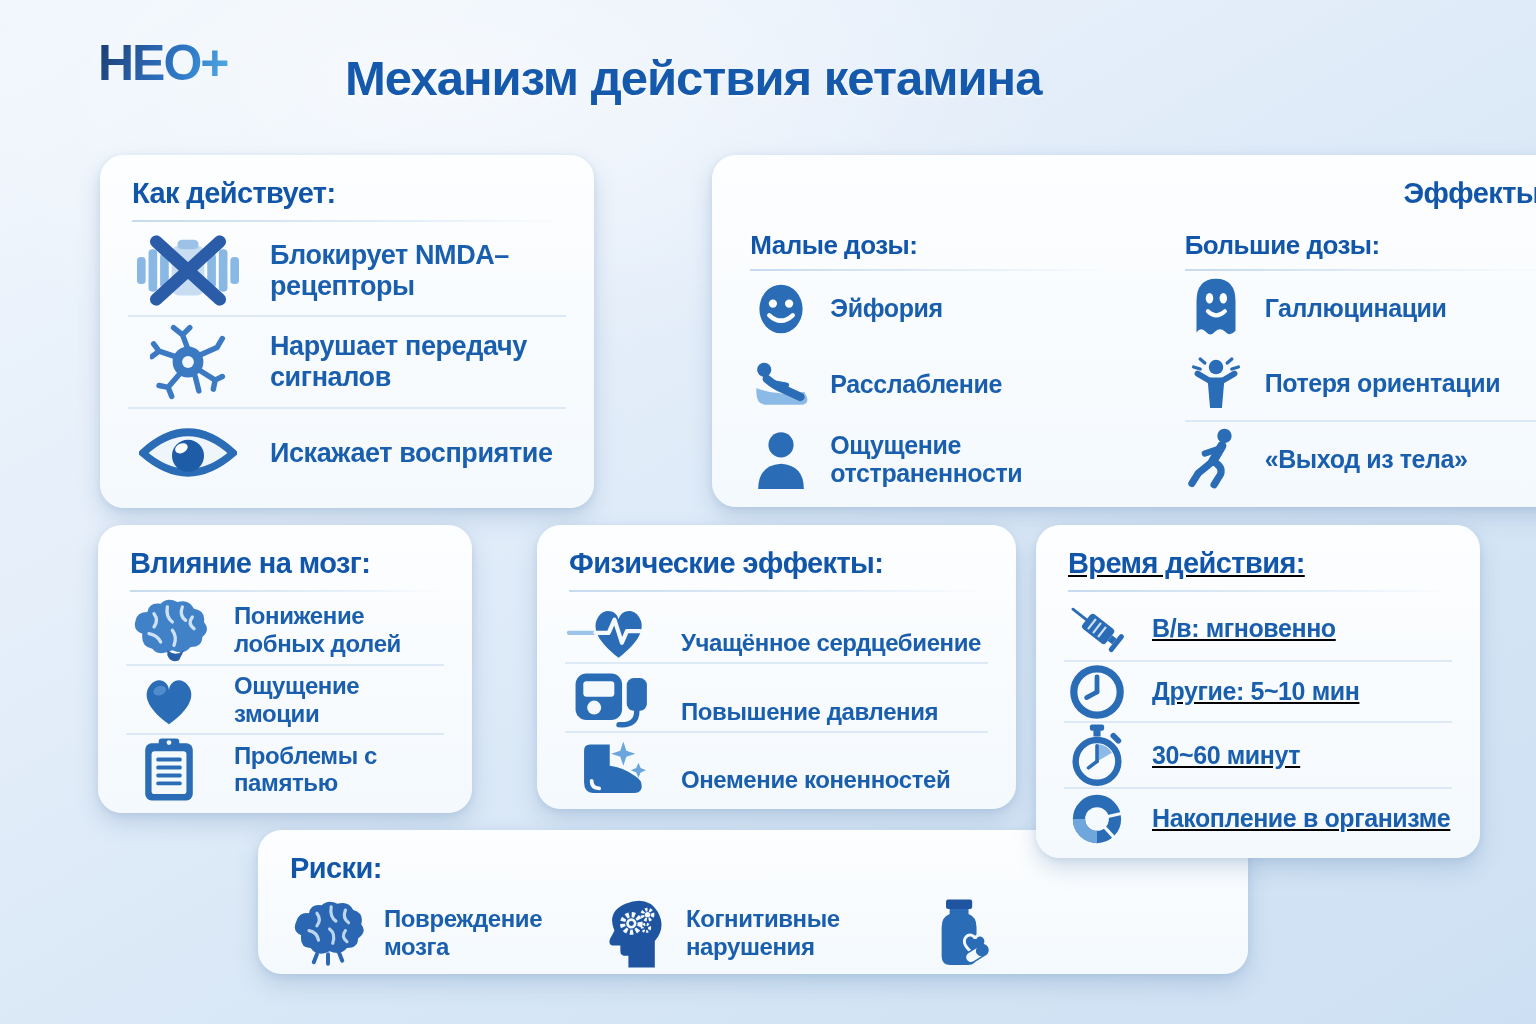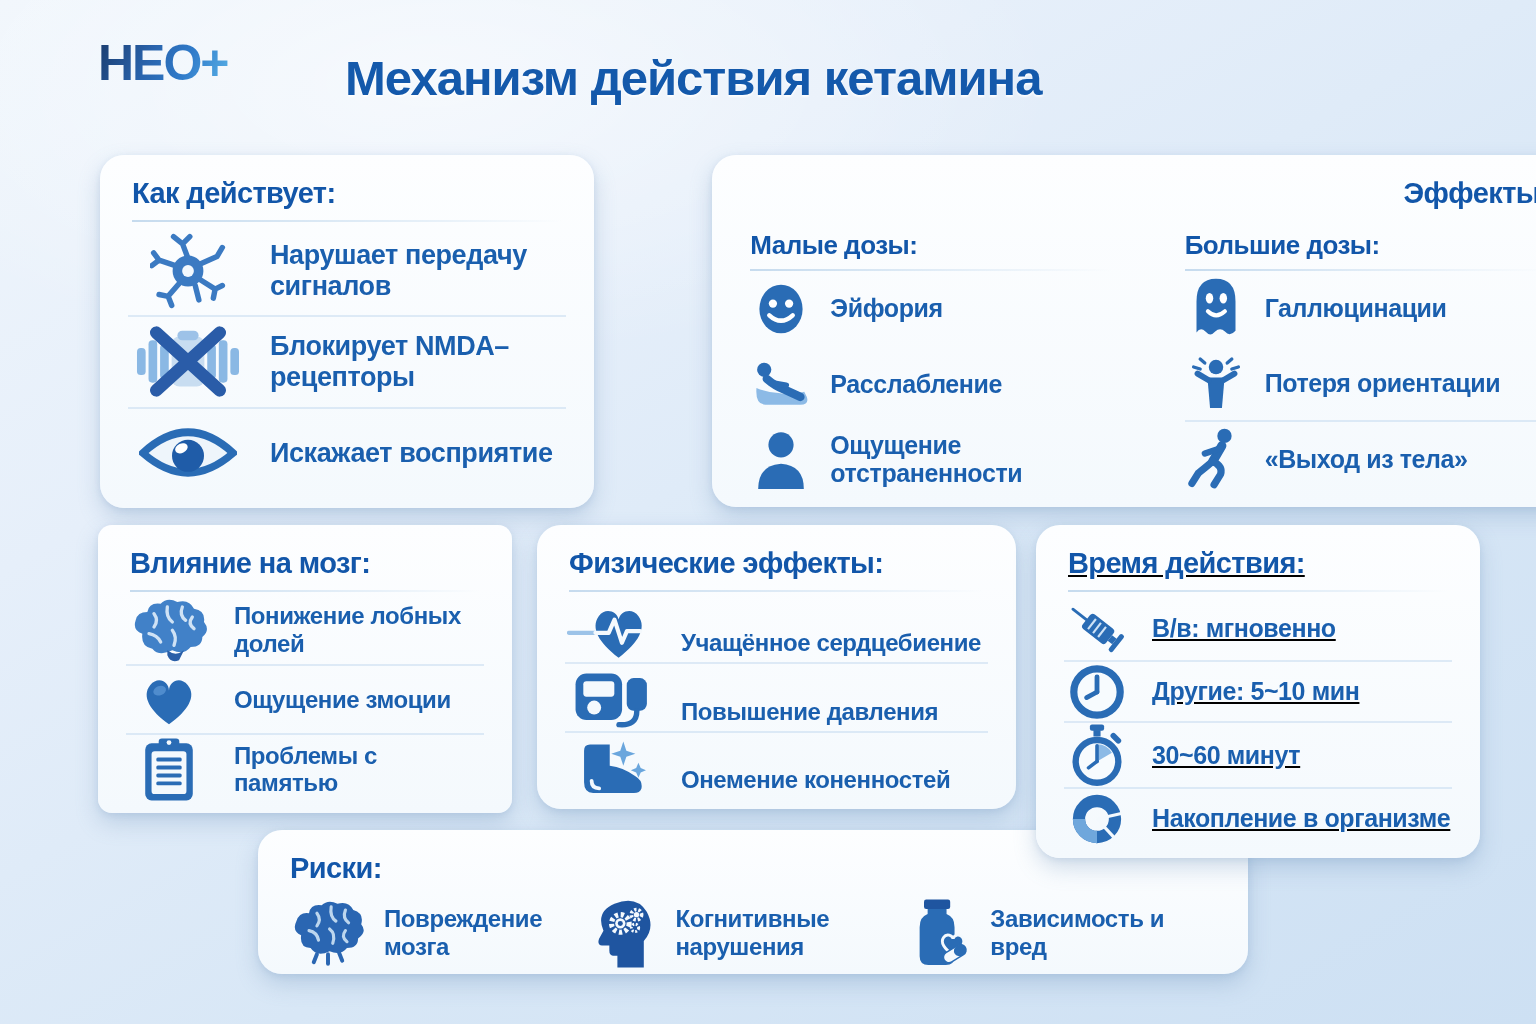--- a/index.html
+++ b/index.html
@@ -43,21 +43,21 @@
   .card-effects{left:712px; top:155px; width:869px; height:352px;align-items:flex-end;}
   .cols{display:flex; flex:1; gap:72px; padding:2px 34px 10px;}
   .col{flex:1; display:flex; flex-direction:column;}
   .subtitle{font-size:26px; font-weight:700; color:#1256a9; padding-top:6px; letter-spacing:-.5px;}
   .hr2{height:2px; margin-top:8px; background:linear-gradient(to right,#c6dbee,rgba(232,241,249,0));}
   .col .row{gap:18px;}
   .col .ic{width:62px;}
   .col .lbl{font-size:25px;}
   .col-right > .row:nth-child(4){border-bottom:2px solid rgba(176,205,233,.38);}
 
-  .card-brain{left:98px; top:525px; width:414px; height:288px;border-radius:14px;}
+  .card-brain{left:98px; top:525px; width:374px; height:288px;}
   .card-brain .ic{width:86px;}
   .card-brain .lbl{font-size:24px;}
 
   .card-physical{left:537px; top:525px; width:479px; height:284px;}
   .card-physical .ic{width:94px;}
   .card-physical .lbl{font-size:24px;margin-top:28px;}
 
   .card-duration{left:1036px; top:525px; width:444px; height:333px; z-index:3;text-decoration:underline;}
   .card-duration .ic{width:66px;}
   .card-duration .lbl{font-size:25px;}
@@ -76,55 +76,55 @@
 
   <div class="logo">НЕО+</div>
   <h1 class="title">Механизм действия кетамина</h1>
 
   <section class="card card-how">
     <h2>Как действует:</h2>
     <div class="hr"></div>
     <div class="rows">
       <div class="row">
         <span class="ic">
+          <svg viewBox="0 0 110 80" width="106" height="77">
+            <g fill="#8ab8e4">
+              <rect x="2" y="26" width="9" height="28" rx="4"></rect>
+                <rect x="14" y="18" width="9" height="44" rx="4"></rect>
+              <rect x="26" y="22" width="9" height="36" rx="4"></rect>
+                <rect x="75" y="22" width="9" height="36" rx="4"></rect>
+              <rect x="87" y="18" width="9" height="44" rx="4"></rect>
+                <rect x="99" y="26" width="9" height="28" rx="4"></rect>
+            </g>
+            <rect x="38" y="14" width="34" height="52" rx="8" fill="#c8ddf1"></rect>
+            <rect x="44" y="8" width="22" height="10" rx="5" fill="#9dc2e8"></rect>
+            <g stroke="#2a5ca8" stroke-width="13" stroke-linecap="round">
+              <line x1="22" y1="10" x2="88" y2="70"></line>
+                <line x1="88" y1="10" x2="22" y2="70"></line>
+            </g>
+          </svg>
+        </span>
+        <span class="lbl">Блокирует NMDA–рецепторы</span>
+      </div>
+      <div class="row">
+        <span class="ic">
           <svg viewBox="0 0 84 84" width="76" height="76">
             <g stroke="#3b7ac2" stroke-width="6" stroke-linecap="round" fill="none">
               <path d="M42,28 L36,12 M36,12 L26,4 M36,12 L44,4"></path>
               <path d="M28,36 L10,30 M10,30 L2,36 M10,30 L4,22"></path>
               <path d="M32,56 L20,70 M20,70 L10,68 M20,70 L24,80"></path>
               <path d="M56,52 L72,62 M72,62 L80,58 M72,62 L70,72"></path>
               <path d="M56,34 L74,26 M74,26 L80,16"></path>
               <path d="M50,58 L54,74"></path>
             </g>
             <circle cx="42" cy="42" r="17" fill="#3b7ac2"></circle>
             <circle cx="42" cy="42" r="6.5" fill="#f2f8fd"></circle>
           </svg>
         </span>
         <span class="lbl">Нарушает передачу сигналов</span>
-      </div>
-      <div class="row">
-        <span class="ic">
-          <svg viewBox="0 0 110 80" width="106" height="77">
-            <g fill="#8ab8e4">
-              <rect x="2" y="26" width="9" height="28" rx="4"></rect>
-                <rect x="14" y="18" width="9" height="44" rx="4"></rect>
-              <rect x="26" y="22" width="9" height="36" rx="4"></rect>
-                <rect x="75" y="22" width="9" height="36" rx="4"></rect>
-              <rect x="87" y="18" width="9" height="44" rx="4"></rect>
-                <rect x="99" y="26" width="9" height="28" rx="4"></rect>
-            </g>
-            <rect x="38" y="14" width="34" height="52" rx="8" fill="#c8ddf1"></rect>
-            <rect x="44" y="8" width="22" height="10" rx="5" fill="#9dc2e8"></rect>
-            <g stroke="#2a5ca8" stroke-width="13" stroke-linecap="round">
-              <line x1="22" y1="10" x2="88" y2="70"></line>
-                <line x1="88" y1="10" x2="22" y2="70"></line>
-            </g>
-          </svg>
-        </span>
-        <span class="lbl">Блокирует NMDA–рецепторы</span>
       </div>
       <div class="row">
         <span class="ic">
           <svg viewBox="0 0 104 68" width="98" height="64">
             <path d="M4,34 Q52,-10 100,34 Q52,76 4,34 Z" fill="#eef5fb" stroke="#2a6cb5" stroke-width="8"></path>
             <circle cx="52" cy="37" r="17" fill="#1f5ca8"></circle>
             <ellipse cx="45" cy="29" rx="7" ry="5" fill="#ffffff" transform="rotate(-25 45 29)"></ellipse>
           </svg>
         </span>
         <span class="lbl">Искажает восприятие</span>
@@ -408,18 +408,17 @@
           <svg viewBox="0 0 88 96" width="64" height="70">
             <rect x="22" y="2" width="36" height="13" rx="3" fill="#1f55a0"></rect>
             <path d="M27,15 L53,15 L53,22 Q64,26 64,40 L64,80 Q64,92 52,92 L28,92 Q16,92 16,80 L16,40 Q16,26 27,22 Z" fill="#2a6cb5"></path>
             <path d="M62,78 C50,70 44,61 49,54 C53,48 61,51 62,56 C63,51 71,48 75,54 C80,61 74,70 62,78 Z" fill="#2a6cb5" stroke="#f4f9fd" stroke-width="4"></path>
             <g transform="rotate(-32 64 76)">
               <rect x="47" y="69" width="34" height="15" rx="7.5" fill="#f4f9fd" stroke="#2a6cb5" stroke-width="2"></rect>
               <rect x="64" y="69" width="17" height="15" rx="7.5" fill="#2a6cb5"></rect>
             </g>
           </svg>
         </span>
-        <span class="lbl">Зависимость и вред</span>
       </div>
     </div>
   </section>
 
 </div>
 
 </body></html>

